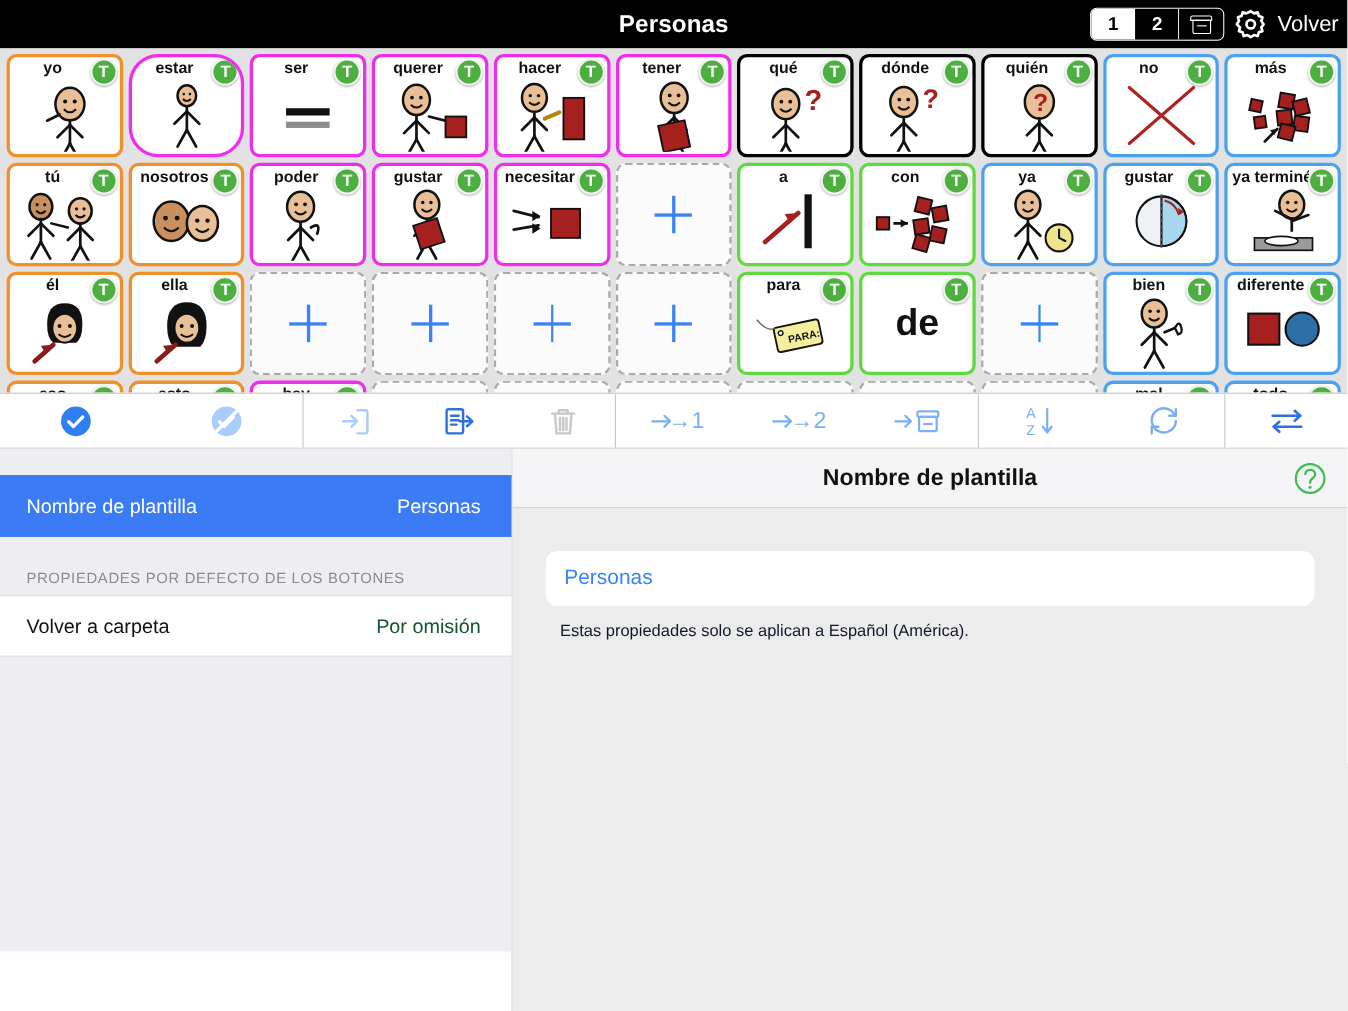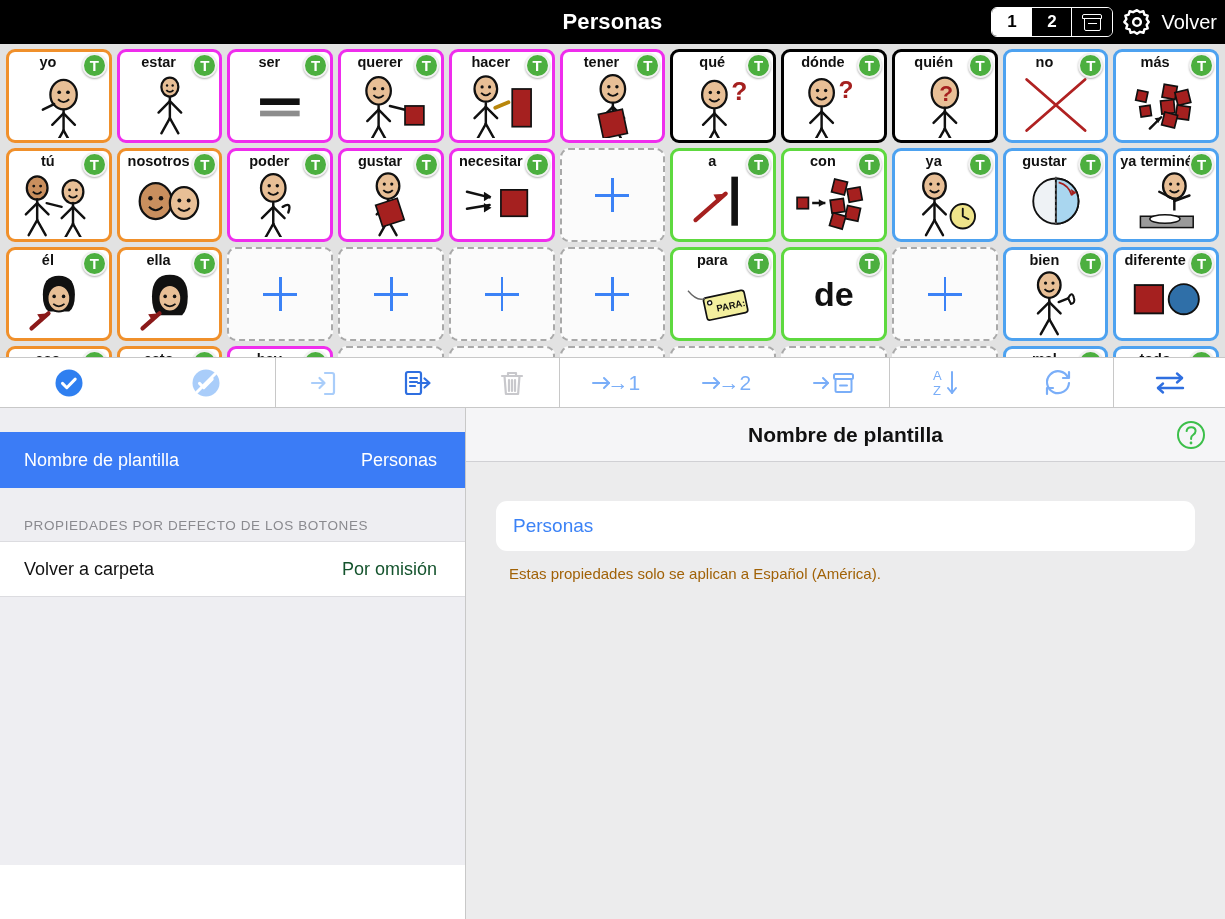--- a/index.html
+++ b/index.html
@@ -173,21 +173,21 @@
   #help-button { position: absolute; right: 18px; top: 11px; }
   #right-body { padding: 39px 30px 0 30px; }
   #name-input {
     width: 100%; height: 50px; background: #ffffff; border: none;
     border-radius: 11px; padding: 0 17px;
     font-family: "Liberation Sans", sans-serif;
     font-size: 19px; color: #3b82f6; outline: none;
   }
   #note-text {
     margin-top: 14px; padding-left: 13px;
-    font-size: 15px; color: #a16207;
+    font-size: 15px; color: #0f172a;
   }
 </style>
 </head>
 <body>
 
 <div id="topbar">
   <div id="topbar-title">Personas</div>
   <div id="topbar-right">
     <div class="segmented">
       <div class="seg active">1</div>
@@ -225,21 +225,21 @@
     <path d="M52 40 V62"></path>
               <path d="M52 44 L40 56"></path>
               <path d="M52 44 L64 56"></path>
     <path d="M52 62 L43 78"></path>
               <path d="M52 62 L61 78"></path>
             </g>
             <path d="M30 40 L42 34" stroke="#111" stroke-width="2.6" fill="none" stroke-linecap="round"></path>
           </svg></div>
         <div class="tbadge">T</div>
       </div>
-      <div class="cell" style="border-color: rgb(239, 45, 237);">
+      <div class="cell" style="border-color: rgb(239, 45, 237); border-radius: 27px;">
         <div class="cell-label">estar</div>
         <div class="art"><svg viewBox="0 0 94 70">
             <ellipse cx="47" cy="16" rx="9" ry="10.080000000000002" fill="#e8bf96" stroke="#111" stroke-width="2.4"></ellipse>
   <circle cx="44.03" cy="14.38" r="1.2600000000000002" fill="#111"></circle>
   <circle cx="49.97" cy="14.38" r="1.2600000000000002" fill="#111"></circle>
   <path d="M43.22 19.15 Q47 23.02 50.78 19.15" fill="none" stroke="#111" stroke-width="2"></path>
             <g stroke="#111" stroke-width="2.6" fill="none" stroke-linecap="round">
     <path d="M47 27 V49"></path>
               <path d="M47 31 L35 43"></path>
               <path d="M47 31 L59 43"></path>

